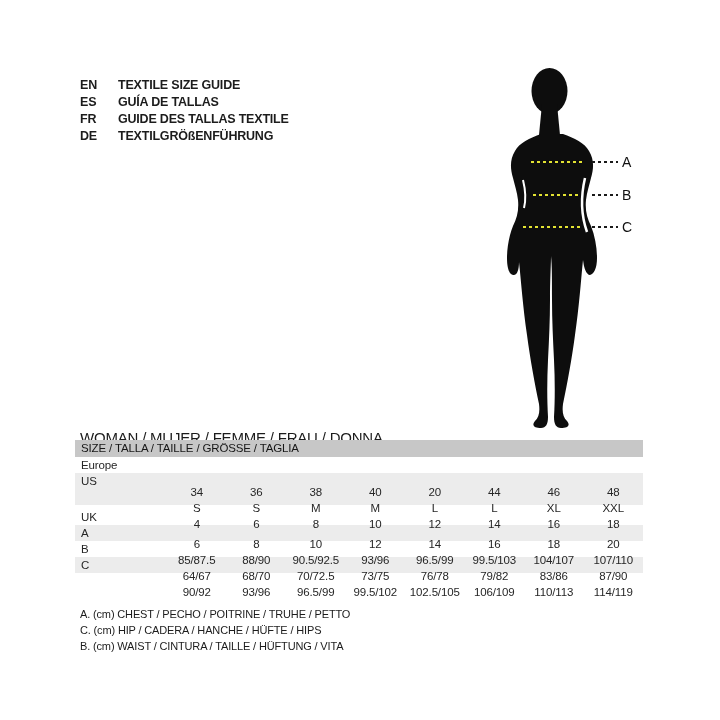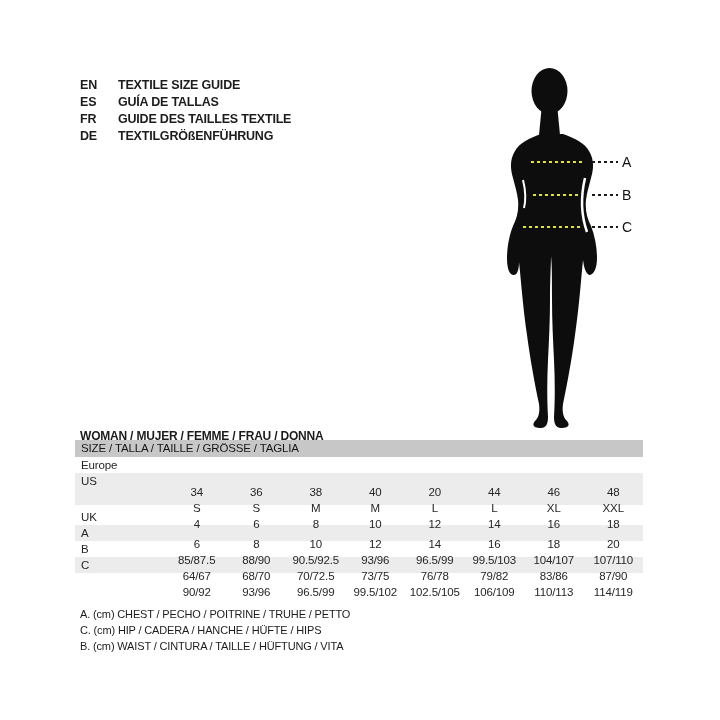--- a/index.html
+++ b/index.html
@@ -10,21 +10,21 @@
   
   .lang-block{position:absolute;left:80px;top:76px;}
   .lang-row{display:flex;height:17px;align-items:center;font-weight:700;font-size:12.5px;letter-spacing:-0.2px;white-space:nowrap;}
   .lang-code{width:38px;}
   
   .figure-svg{position:absolute;left:497px;top:60px;}
   .mline-yellow{position:absolute;height:2px;background:repeating-linear-gradient(90deg,var(--ydash) 0 3px,transparent 3px 6px);}
   .mline-black{position:absolute;height:2px;background:repeating-linear-gradient(90deg,var(--bdash) 0 3px,transparent 3px 6px);}
   .mlabel{position:absolute;left:622px;font-size:14px;color:#111;transform:translateY(-50%);}
   
-  .woman-heading{position:absolute;left:80px;top:429px;font-weight:700;font-size:12px;letter-spacing:-0.2px;white-space:nowrap;}
+  .woman-heading{position:absolute;left:80px;top:429px;font-weight:400;font-size:15px;letter-spacing:-0.2px;white-space:nowrap;}
   
   .table{position:absolute;left:75px;top:440px;width:568px;font-size:11.5px;letter-spacing:-0.15px;color:#262626;}
   .thead{height:17px;line-height:17px;padding-left:6px;color:#161616;}
   .trow{display:flex;height:16px;line-height:16px;}
   .trow.shaded{background:var(--alt);}
   .tlabel{width:86px;padding-left:6px;}
   .tcell{flex:1;text-align:center;margin-top:27px;}
   .tgap{height:4px;}
   
   .notes{position:absolute;left:80px;top:606px;font-weight:400;font-size:11px;letter-spacing:-0.15px;line-height:16px;white-space:nowrap;}
@@ -38,21 +38,21 @@
       <div class="lang-row">
         <div class="lang-code">EN</div>
         <div class="lang-label">TEXTILE SIZE GUIDE</div>
       </div>
       <div class="lang-row">
         <div class="lang-code">ES</div>
         <div class="lang-label">GUÍA DE TALLAS</div>
       </div>
       <div class="lang-row">
         <div class="lang-code">FR</div>
-        <div class="lang-label">GUIDE DES TAILLES TEXTILE</div>
+        <div class="lang-label">GUIDE DES TALLAS TEXTILE</div>
       </div>
       <div class="lang-row">
         <div class="lang-code">DE</div>
         <div class="lang-label">TEXTILGRÖßENFÜHRUNG</div>
       </div>
     </div>
 
   <svg class="figure-svg" width="110" height="370" viewBox="0 0 110 370" aria-hidden="true">
     <ellipse cx="52.5" cy="31" rx="18" ry="23" fill="#0d0d0d"></ellipse>
     <path d="M45,44 L60,44 L63,75 L42,75 Z" fill="#0d0d0d"></path>

